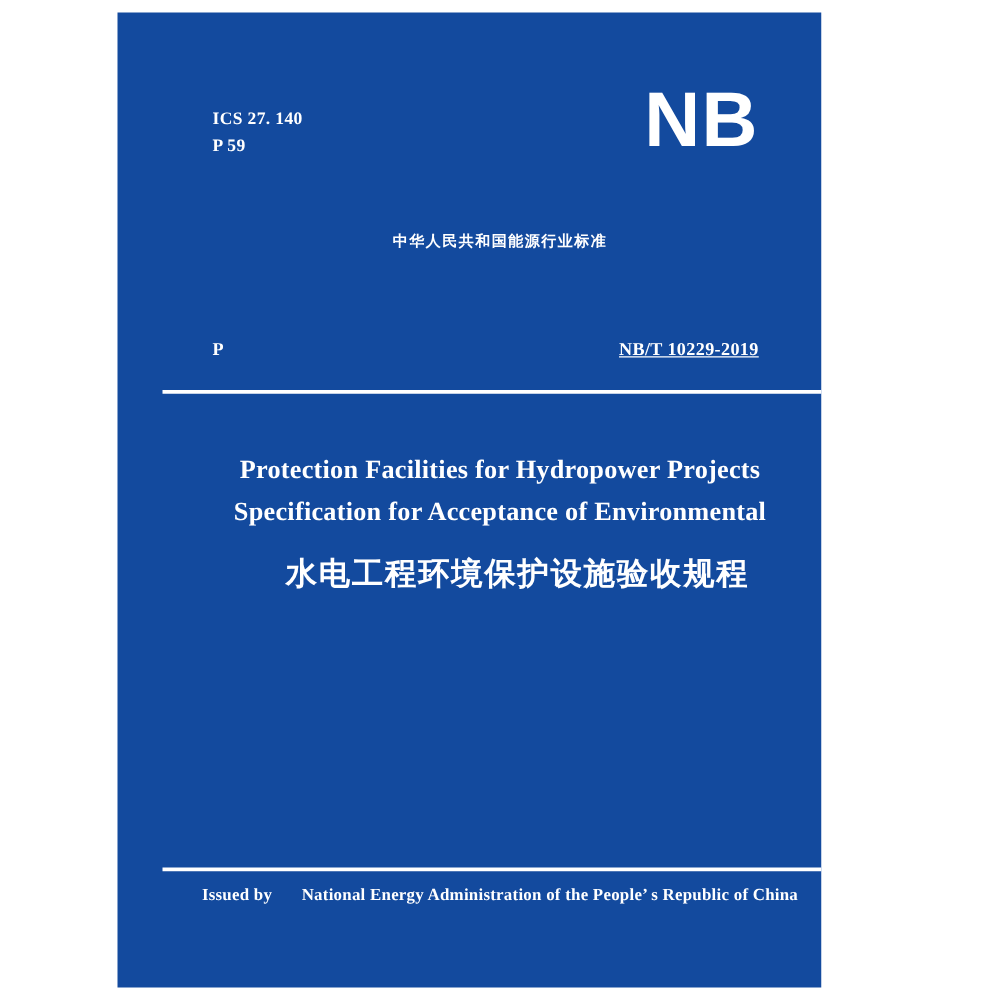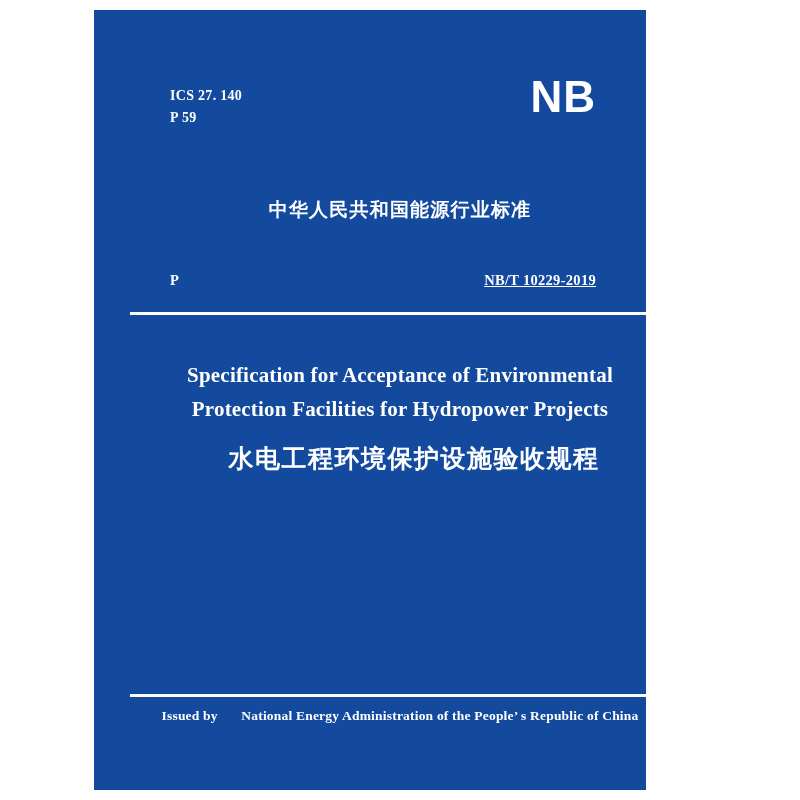--- a/index.html
+++ b/index.html
@@ -13,40 +13,41 @@
 
   #cover {
     position: absolute;
     left: 94px;
     top: 10px;
     width: 552px;
     height: 780px;
     background: #134a9e;
     color: #ffffff;
     overflow: hidden;
+    padding-left: 11px;
   }
 
   
   .ics-block {
     position: absolute;
     left: 76px;
     top: 75px;
     font-weight: bold;
     font-size: 14px;
     line-height: 22px;
     letter-spacing: 0.3px;
   }
 
   .nb-logo {
     position: absolute;
     right: 50px;
     top: 56px;
     font-family: "Liberation Sans", sans-serif;
     font-weight: bold;
-    font-size: 44px;
+    font-size: 62px;
     letter-spacing: 1px;
     line-height: 62px;
   }
 
   .org-block {
     position: absolute;
     left: 0;
     top: 168px;
     width: 612px;
     text-align: center;
@@ -58,23 +59,23 @@
     line-height: 25px;
   }
   .org-en2 {
     font-weight: bold;
     font-size: 18.5px;
     letter-spacing: 0.6px;
     line-height: 25px;
   }
   .org-cn {
     font-weight: bold;
-    font-size: 19px;
+    font-size: 12px;
     letter-spacing: 1.2px;
-    margin-top: 19px;
+    margin-top: 7px;
     font-family: "DejaVu Sans", sans-serif;
   }
 
   .code-row {
     position: absolute;
     left: 76px;
     right: 50px;
     top: 262px;
     display: flex;
     justify-content: space-between;
@@ -159,22 +160,22 @@
   </div>
 
   <div class="code-row">
     <div class="code-left">P</div>
     <div class="code-right">NB/T 10229-2019</div>
   </div>
 
   <div class="rule rule-top"></div>
 
   <div class="title-block">
+    <div class="title-en">Protection Facilities for Hydropower Projects</div>
     <div class="title-en">Specification for Acceptance of Environmental</div>
-    <div class="title-en">Protection Facilities for Hydropower Projects</div>
     <div class="title-cn">水电工程环境保护设施验收规程</div>
   </div>
 
 
   <div class="rule rule-bottom"></div>
 
   <div class="issued-by">
     <span class="label">Issued by</span>
     <span>National Energy Administration of the People’ s Republic of China</span>
   </div>

